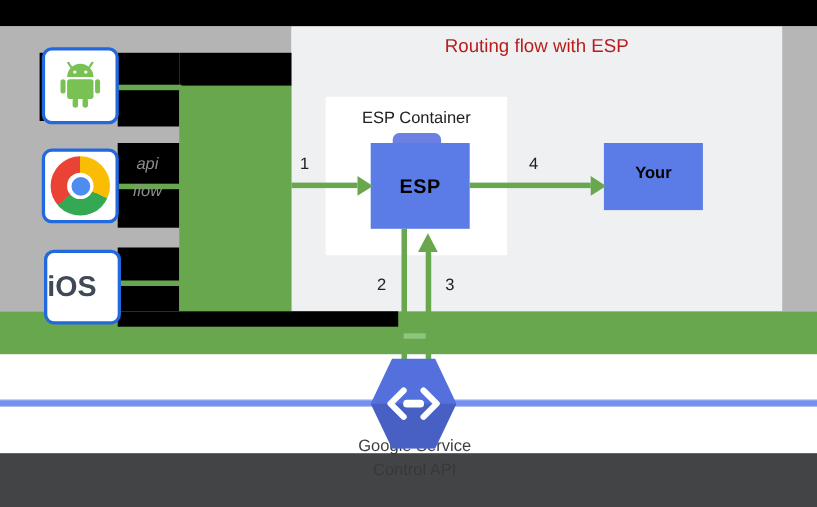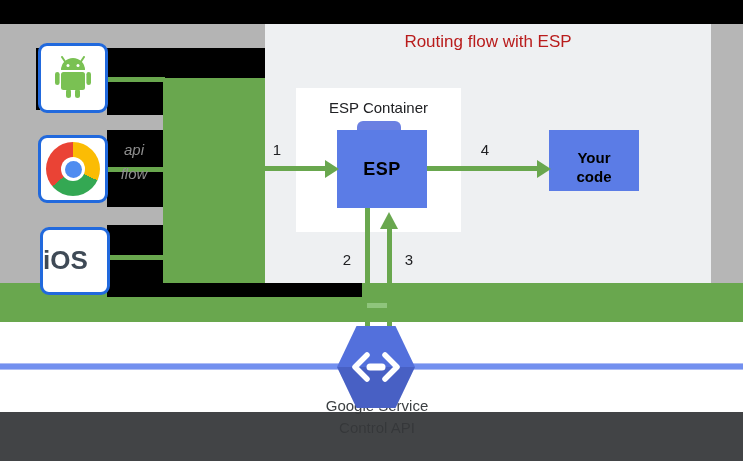--- a/index.html
+++ b/index.html
@@ -150,21 +150,20 @@
   <div class="abs sub-box sub-esp">
     <div class="abs sub-label">ESP Container</div>
   </div>
 
   <div class="abs esp-nub"></div>
   <div class="abs blue-box esp-box">
     <span>ESP</span>
   </div>
   <div class="abs blue-box your-box">
     <div>Your</div>
-    <div>code</div>
   </div>
 
   <div class="abs hline flow1-line"></div>
   <div class="abs head-right head1"></div>
   <div class="abs hline flow4-line"></div>
   <div class="abs head-right head4"></div>
 
   <div class="abs vline flow2-line"></div>
   <div class="abs vline flow3-line"></div>
   <div class="abs head-up head3"></div>

